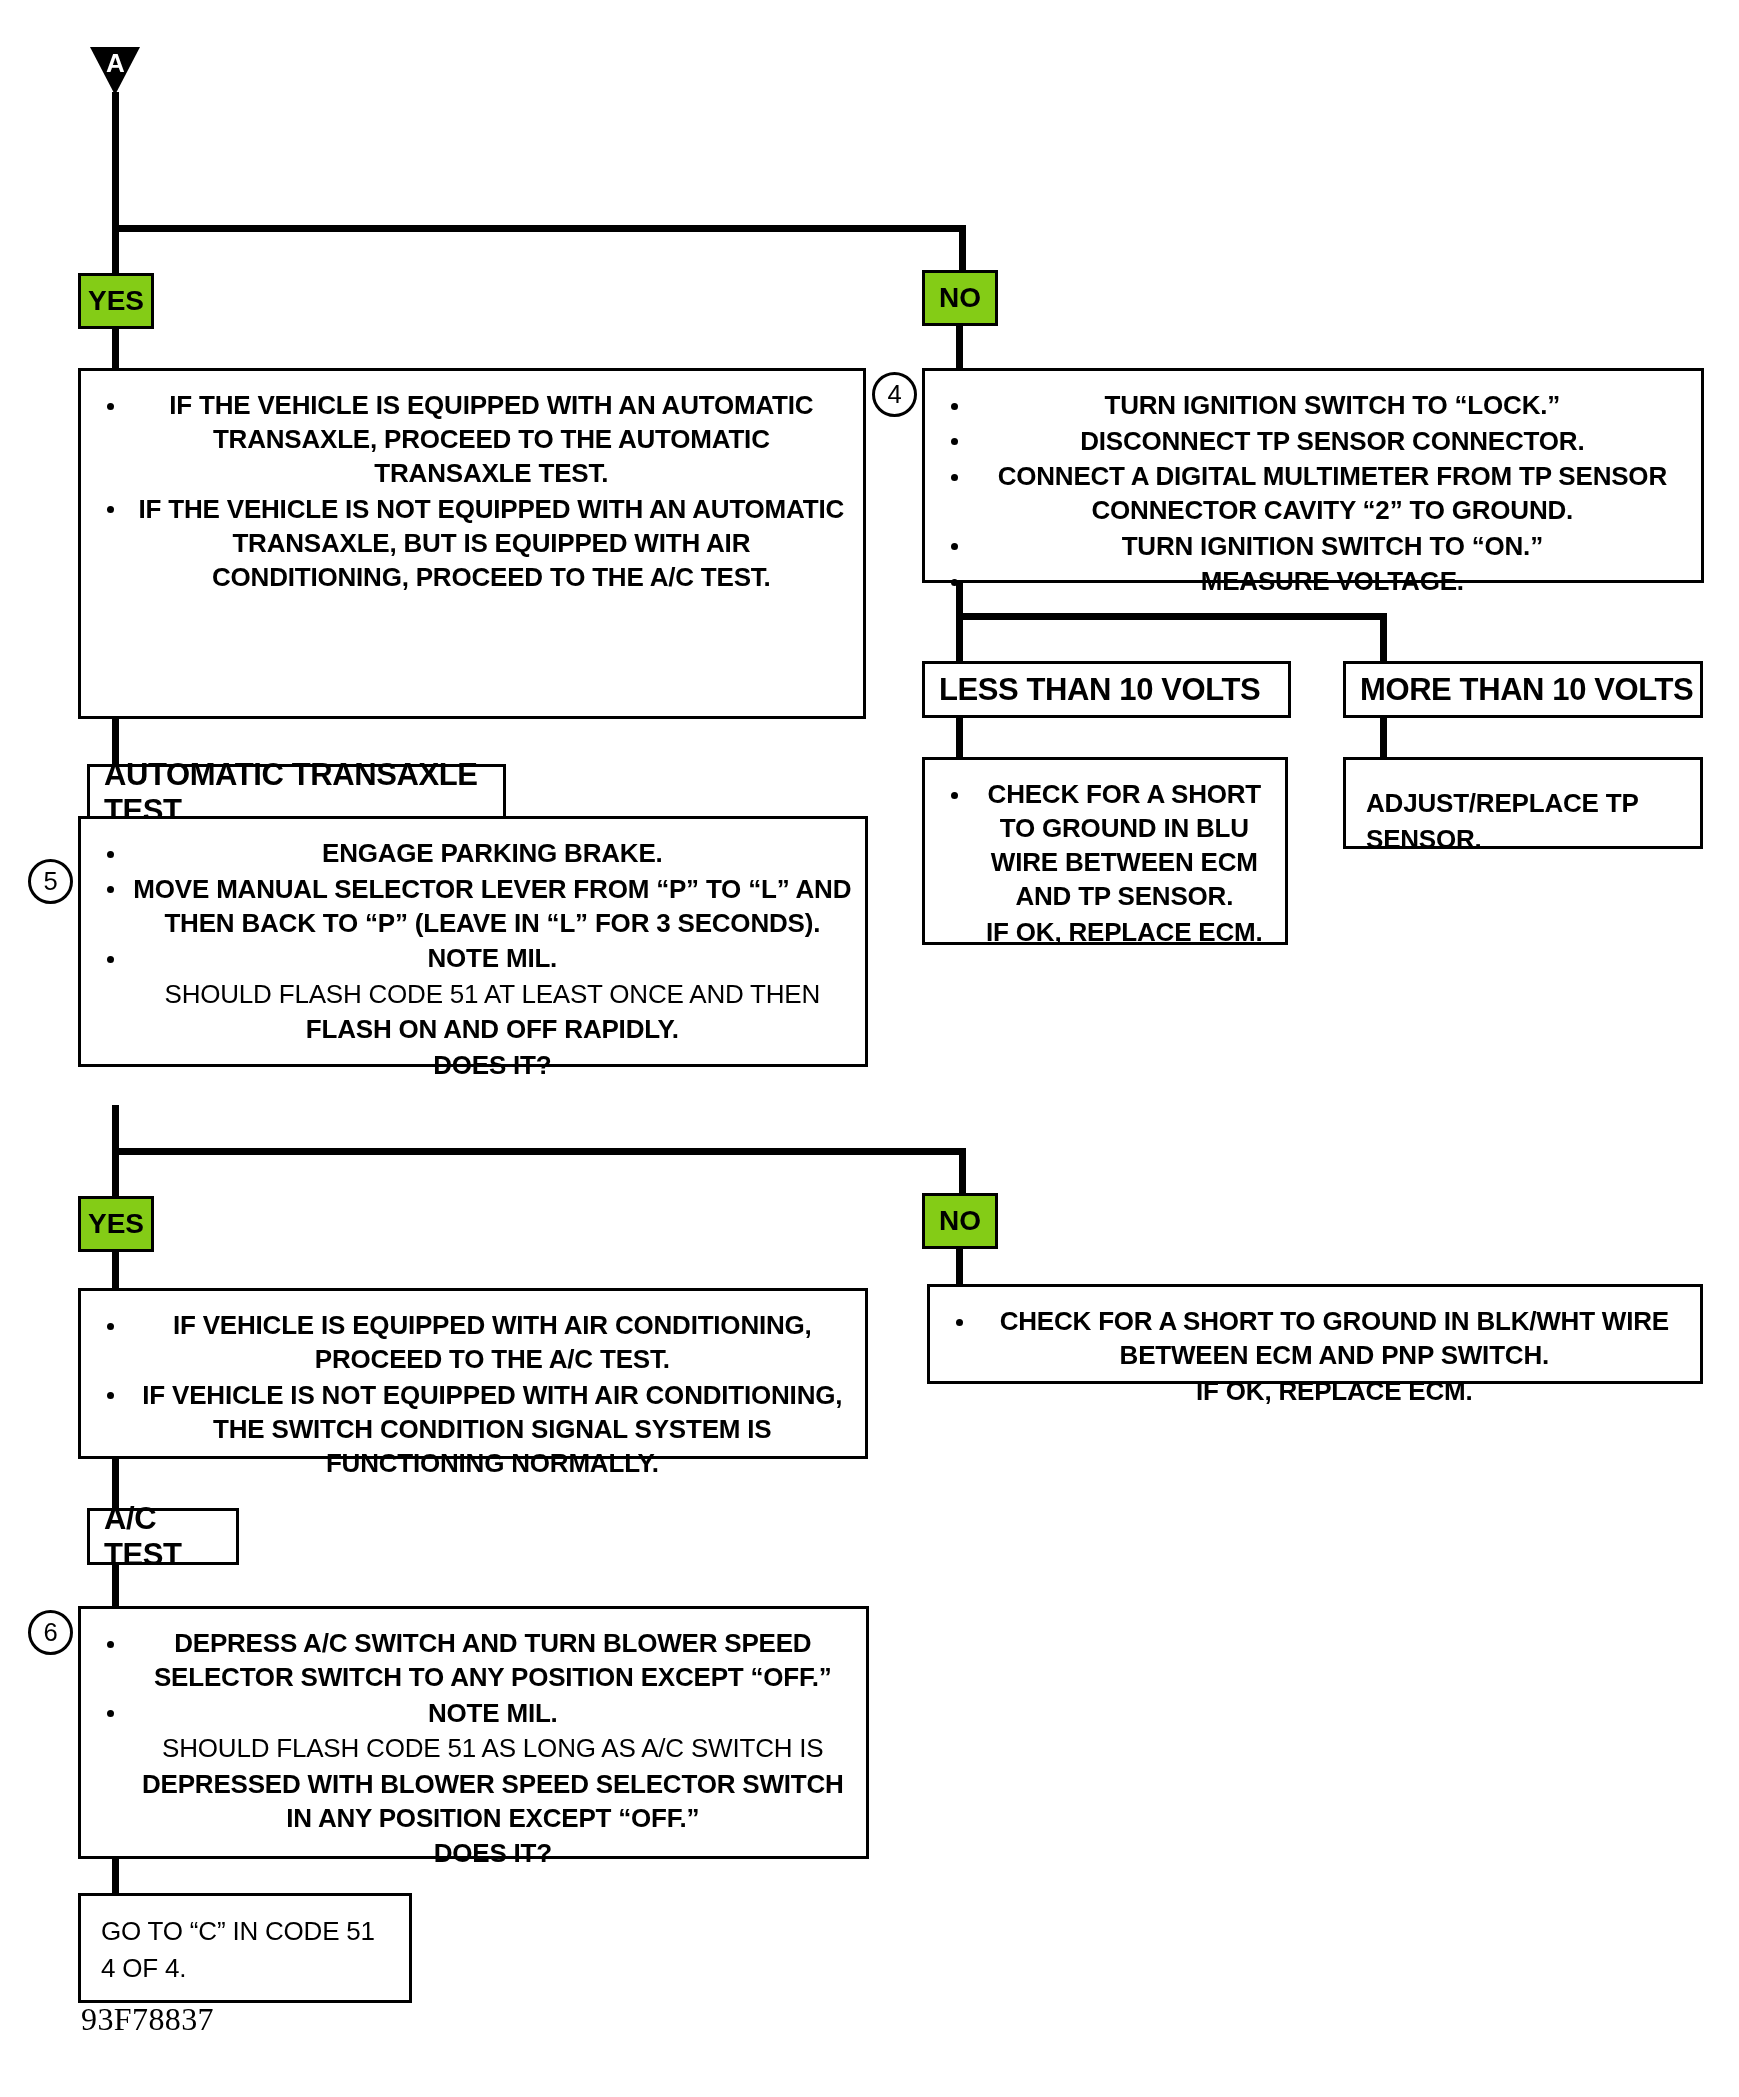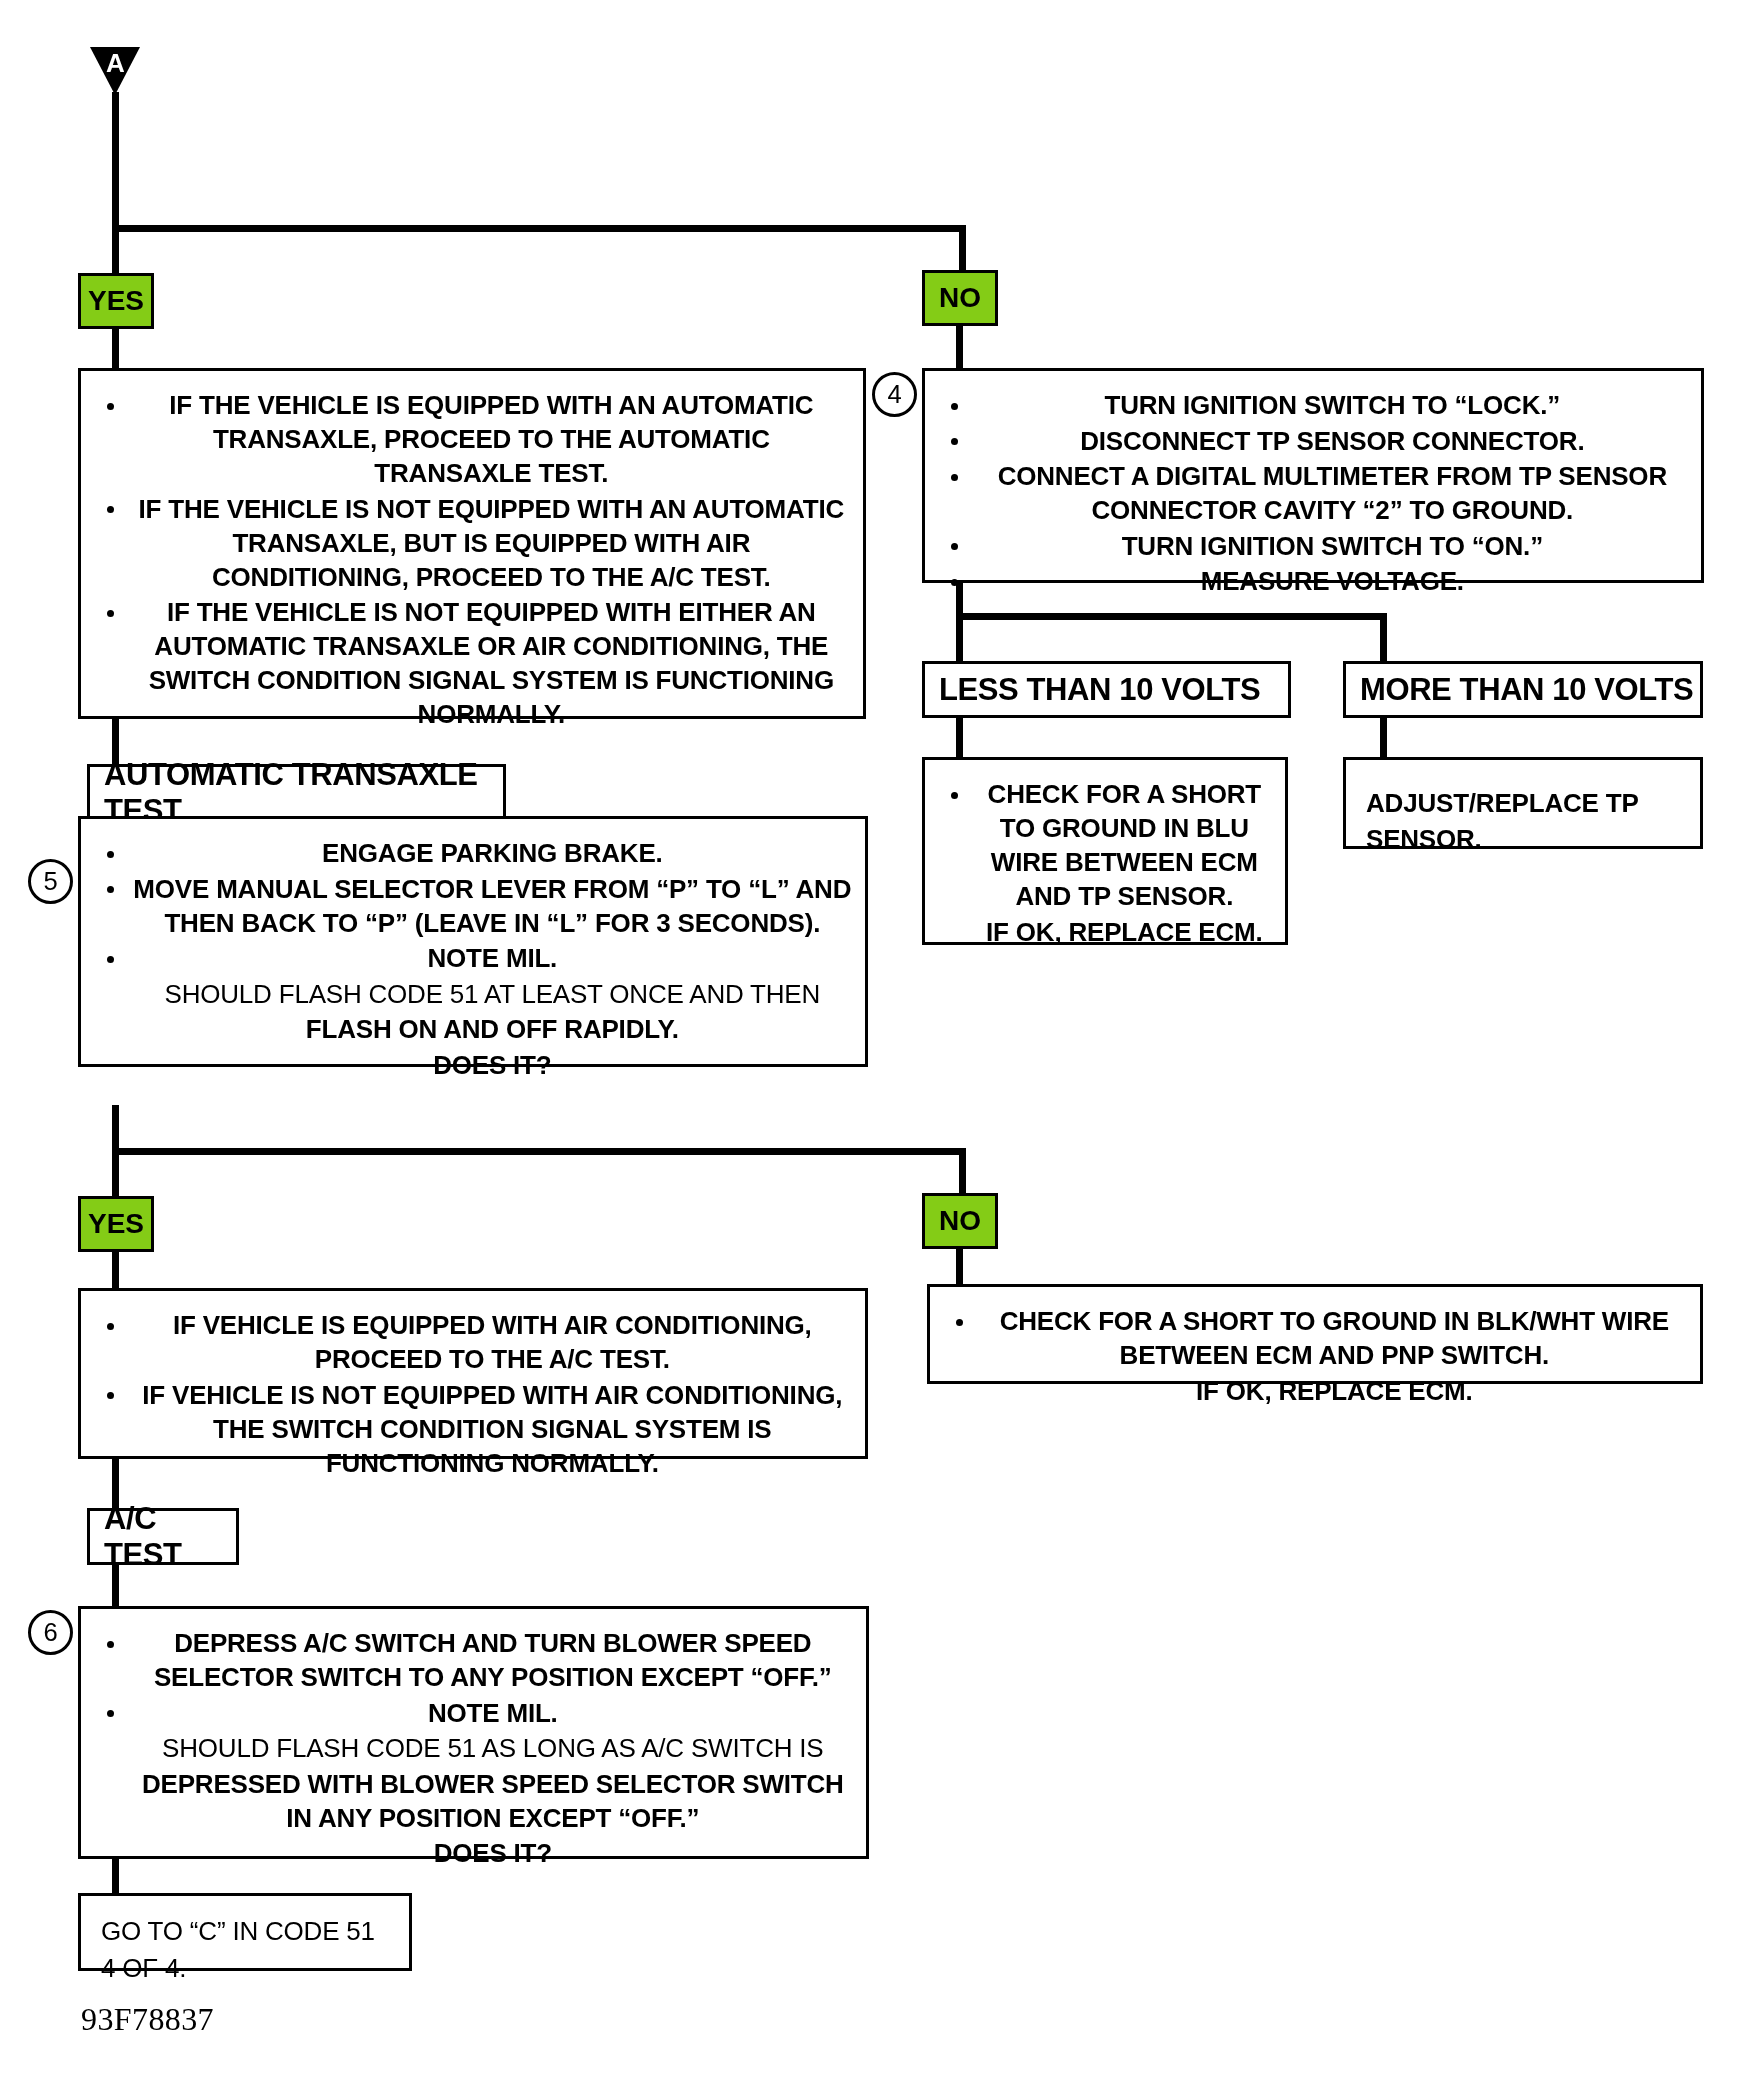--- a/index.html
+++ b/index.html
@@ -171,21 +171,20 @@
   <div class="yesno" style="left:78px; top:273px; width:76px; height:56px;">YES</div>
   <div class="yesno" style="left:922px; top:270px; width:76px; height:56px;">NO</div>
 
   <div class="vline" style="left:112px; top:326px; height:45px;"></div>
   <div class="vline" style="left:956px; top:323px; height:48px;"></div>
 
   <div class="content" style="left:78px; top:368px; width:788px; height:351px;">
     <ul>
       <li>IF THE VEHICLE IS EQUIPPED WITH AN AUTOMATIC TRANSAXLE, PROCEED TO THE AUTOMATIC TRANSAXLE TEST.</li>
       <li>IF THE VEHICLE IS NOT EQUIPPED WITH AN AUTOMATIC TRANSAXLE, BUT IS EQUIPPED WITH AIR CONDITIONING, PROCEED TO THE A/C TEST.</li>
-      <li>IF THE VEHICLE IS NOT EQUIPPED WITH EITHER AN AUTOMATIC TRANSAXLE OR AIR CONDITIONING, THE SWITCH CONDITION SIGNAL SYSTEM IS FUNCTIONING NORMALLY.</li>
     </ul>
   </div>
 
   <div class="stepnum" style="left:872px; top:372px;">4</div>
   <div class="content" style="left:922px; top:368px; width:782px; height:215px;">
     <ul>
       <li>TURN IGNITION SWITCH TO “LOCK.”</li>
       <li>DISCONNECT TP SENSOR CONNECTOR.</li>
       <li>CONNECT A DIGITAL MULTIMETER FROM TP SENSOR CONNECTOR CAVITY “2” TO GROUND.</li>
       <li>TURN IGNITION SWITCH TO “ON.”</li>
@@ -263,21 +262,21 @@
     <ul>
       <li>DEPRESS A/C SWITCH AND TURN BLOWER SPEED SELECTOR SWITCH TO ANY POSITION EXCEPT “OFF.”</li>
       <li>NOTE MIL.</li>
       <li class="nobullet light">SHOULD FLASH CODE 51 AS LONG AS A/C SWITCH IS</li>
       <li class="nobullet">DEPRESSED WITH BLOWER SPEED SELECTOR SWITCH IN ANY POSITION EXCEPT “OFF.”</li>
       <li class="nobullet">DOES IT?</li>
     </ul>
   </div>
 
   <div class="vline" style="left:112px; top:1856px; height:39px;"></div>
-  <div class="plain-text light" style="left:78px; top:1893px; width:334px; height:78px; padding-top:17px; line-height:37px;">
+  <div class="plain-text light" style="left:78px; top:1893px; width:334px; height:110px; padding-top:17px; line-height:37px;">
     <div>GO TO “C” IN CODE 51</div>
     <div>4 OF 4.</div>
   </div>
 
   <div class="fig-id" style="left:81px; top:2001px;">93F78837</div>
 
 </div>
 
 
 </body></html>

